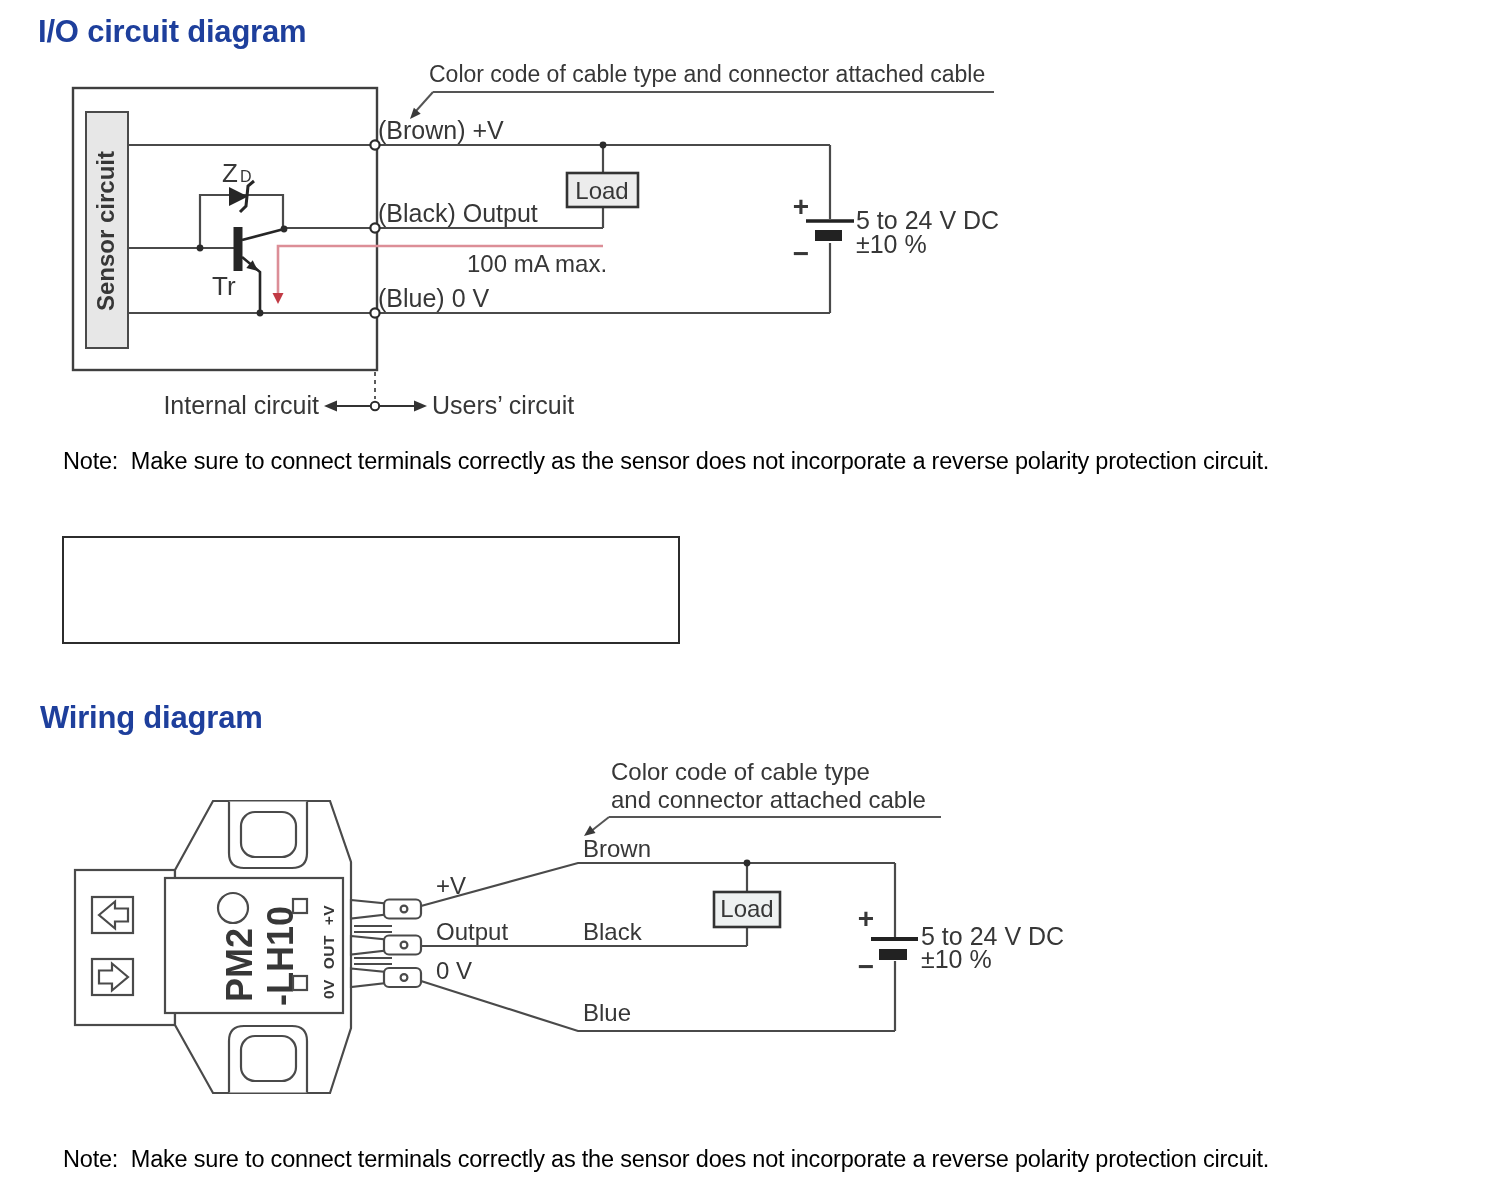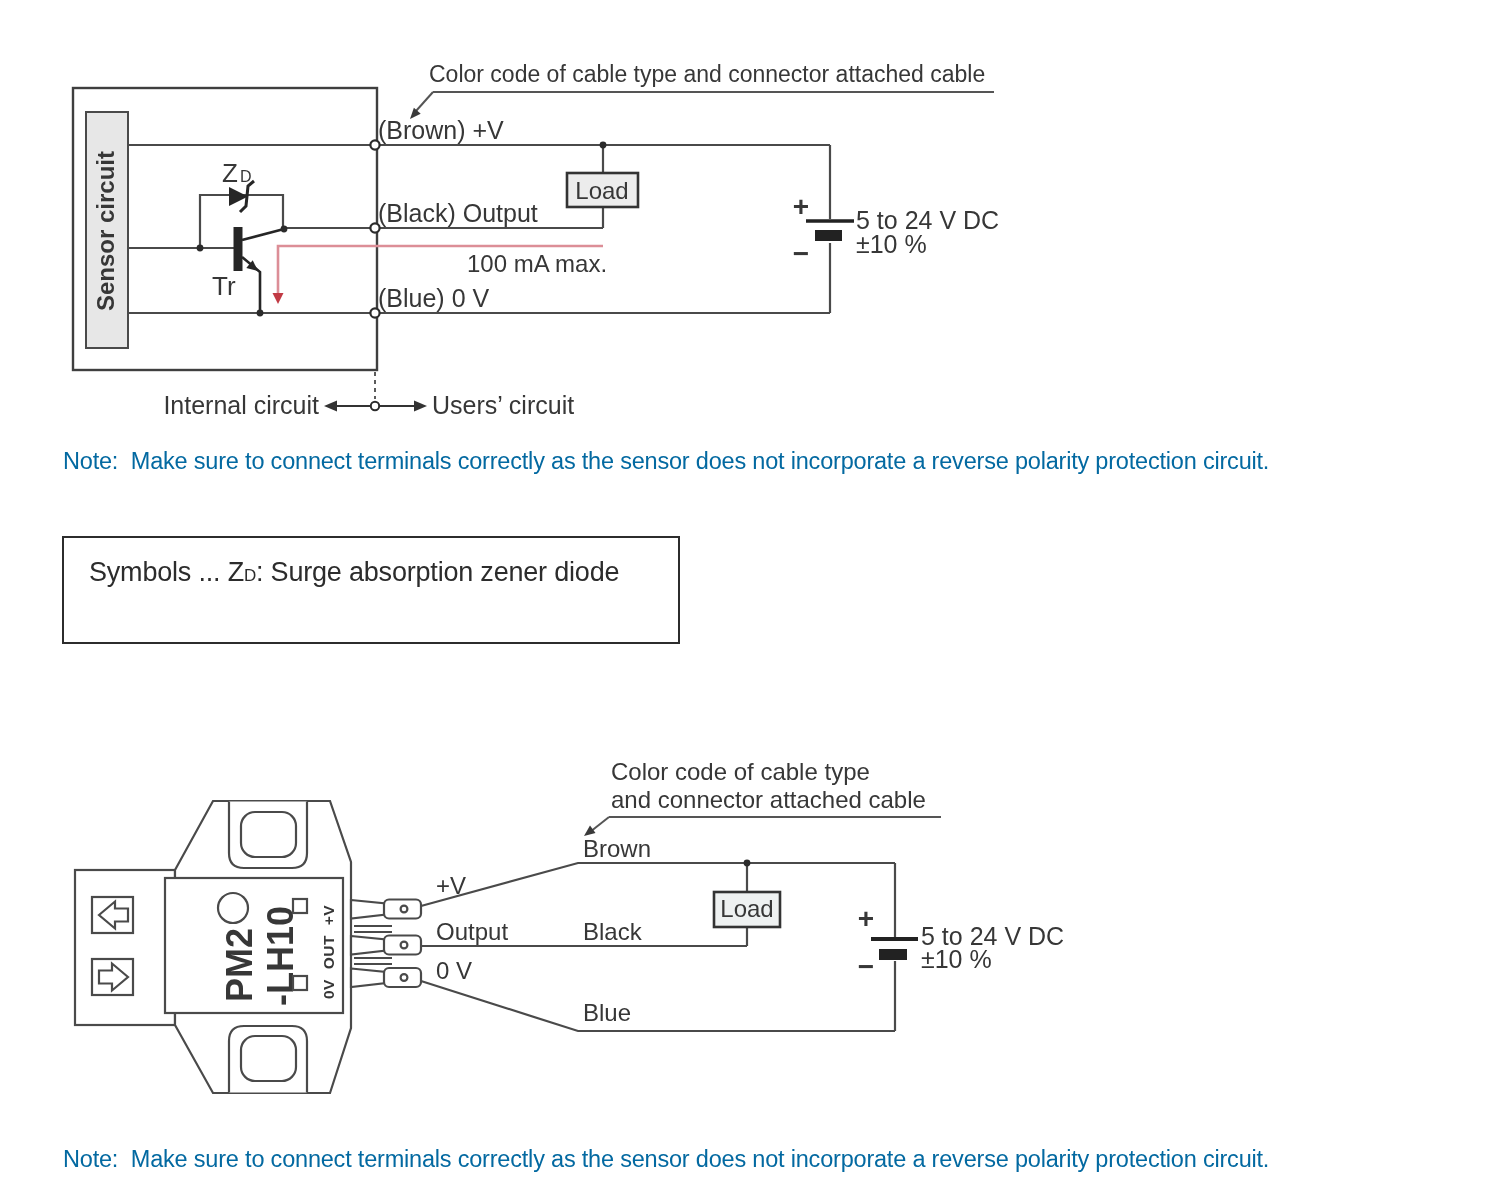--- a/index.html
+++ b/index.html
@@ -1,37 +1,38 @@
 <!DOCTYPE html>
 <html><head>
 <meta charset="utf-8">
 <style>
   html,body{margin:0;padding:0;background:#ffffff;}
   body{font-family:"Liberation Sans", sans-serif;}
   #page{position:relative;width:1500px;height:1204px;background:#ffffff;overflow:hidden;}
   #art{position:absolute;left:0;top:0;}
   .abs{position:absolute;}
   .sec-title{font-size:31px;font-weight:bold;color:#1e3f9c;letter-spacing:-0.2px;}
-  .note{font-size:23.5px;color:#0369a1;white-space:pre;letter-spacing:-0.2px;}
+  .note{font-size:23.5px;color:#000000;white-space:pre;letter-spacing:-0.2px;}
   .sym-box{box-sizing:border-box;width:618px;height:108px;border:2.5px solid #2c2c2c;background:#fff;}
   .sym-line{position:absolute;font-size:27px;color:#2c2c2c;white-space:pre;letter-spacing:-0.2px;}
   .sym-sub{font-size:17px;}
   svg text{fill:#373737;}
   .t{font-size:25px;}
   .t24{font-size:24px;}
   .t23{font-size:23px;}
   .w{stroke:#4a4a4a;stroke-width:2.2;fill:none;}
   .wd{stroke:#262626;fill:none;}
   .shape{stroke:#4a4a4a;stroke-width:2.2;fill:#ffffff;}
 </style>
 </head>
 <body>
 
 <div id="page">
 
+  <div class="abs sec-title" style="left:38px;top:14px;">I/O circuit diagram</div>
 
   <svg id="art" width="1500" height="1204" viewBox="0 0 1500 1204">
 
     <g>
 
       <rect x="73" y="88" width="304" height="282" fill="none" stroke="#3f3f3f" stroke-width="2.4"></rect>
       <rect x="86" y="112" width="42" height="236" fill="#e7e7e7" stroke="#4a4a4a" stroke-width="2"></rect>
       <text transform="translate(114 231) rotate(-90)" text-anchor="middle" font-size="24" font-weight="bold" fill="#3d3d3d">Sensor circuit</text>
 
       <path class="w" d="M128 145 H830"></path>
@@ -174,19 +175,19 @@
       <text x="611" y="808" class="t24">and connector attached cable</text>
       <path d="M609 817 H941" stroke="#555" stroke-width="2" fill="none"></path>
       <path d="M609 817 L590 832" stroke="#555" stroke-width="2" fill="none"></path>
       <polygon points="584,836 590,825.5 595.5,833" fill="#3a3a3a"></polygon>
     </g>
   </svg>
 
   <div class="abs note" style="left:63px;top:448px;">Note:  Make sure to connect terminals correctly as the sensor does not incorporate a reverse polarity protection circuit.</div>
 
   <div class="abs sym-box" style="left:62px;top:536px;">
-    <div class="sym-line" style="left:25px;top:19px;"><span>Symbols ... Z</span><span class="sym-sub">D</span><span>: Surge absorption zener diode</span></div>
   </div>
 
+  <div class="abs sec-title" style="left:40px;top:700px;">Wiring diagram</div>
 
   <div class="abs note" style="left:63px;top:1146px;">Note:  Make sure to connect terminals correctly as the sensor does not incorporate a reverse polarity protection circuit.</div>
 
 </div>
 
 </body></html>

